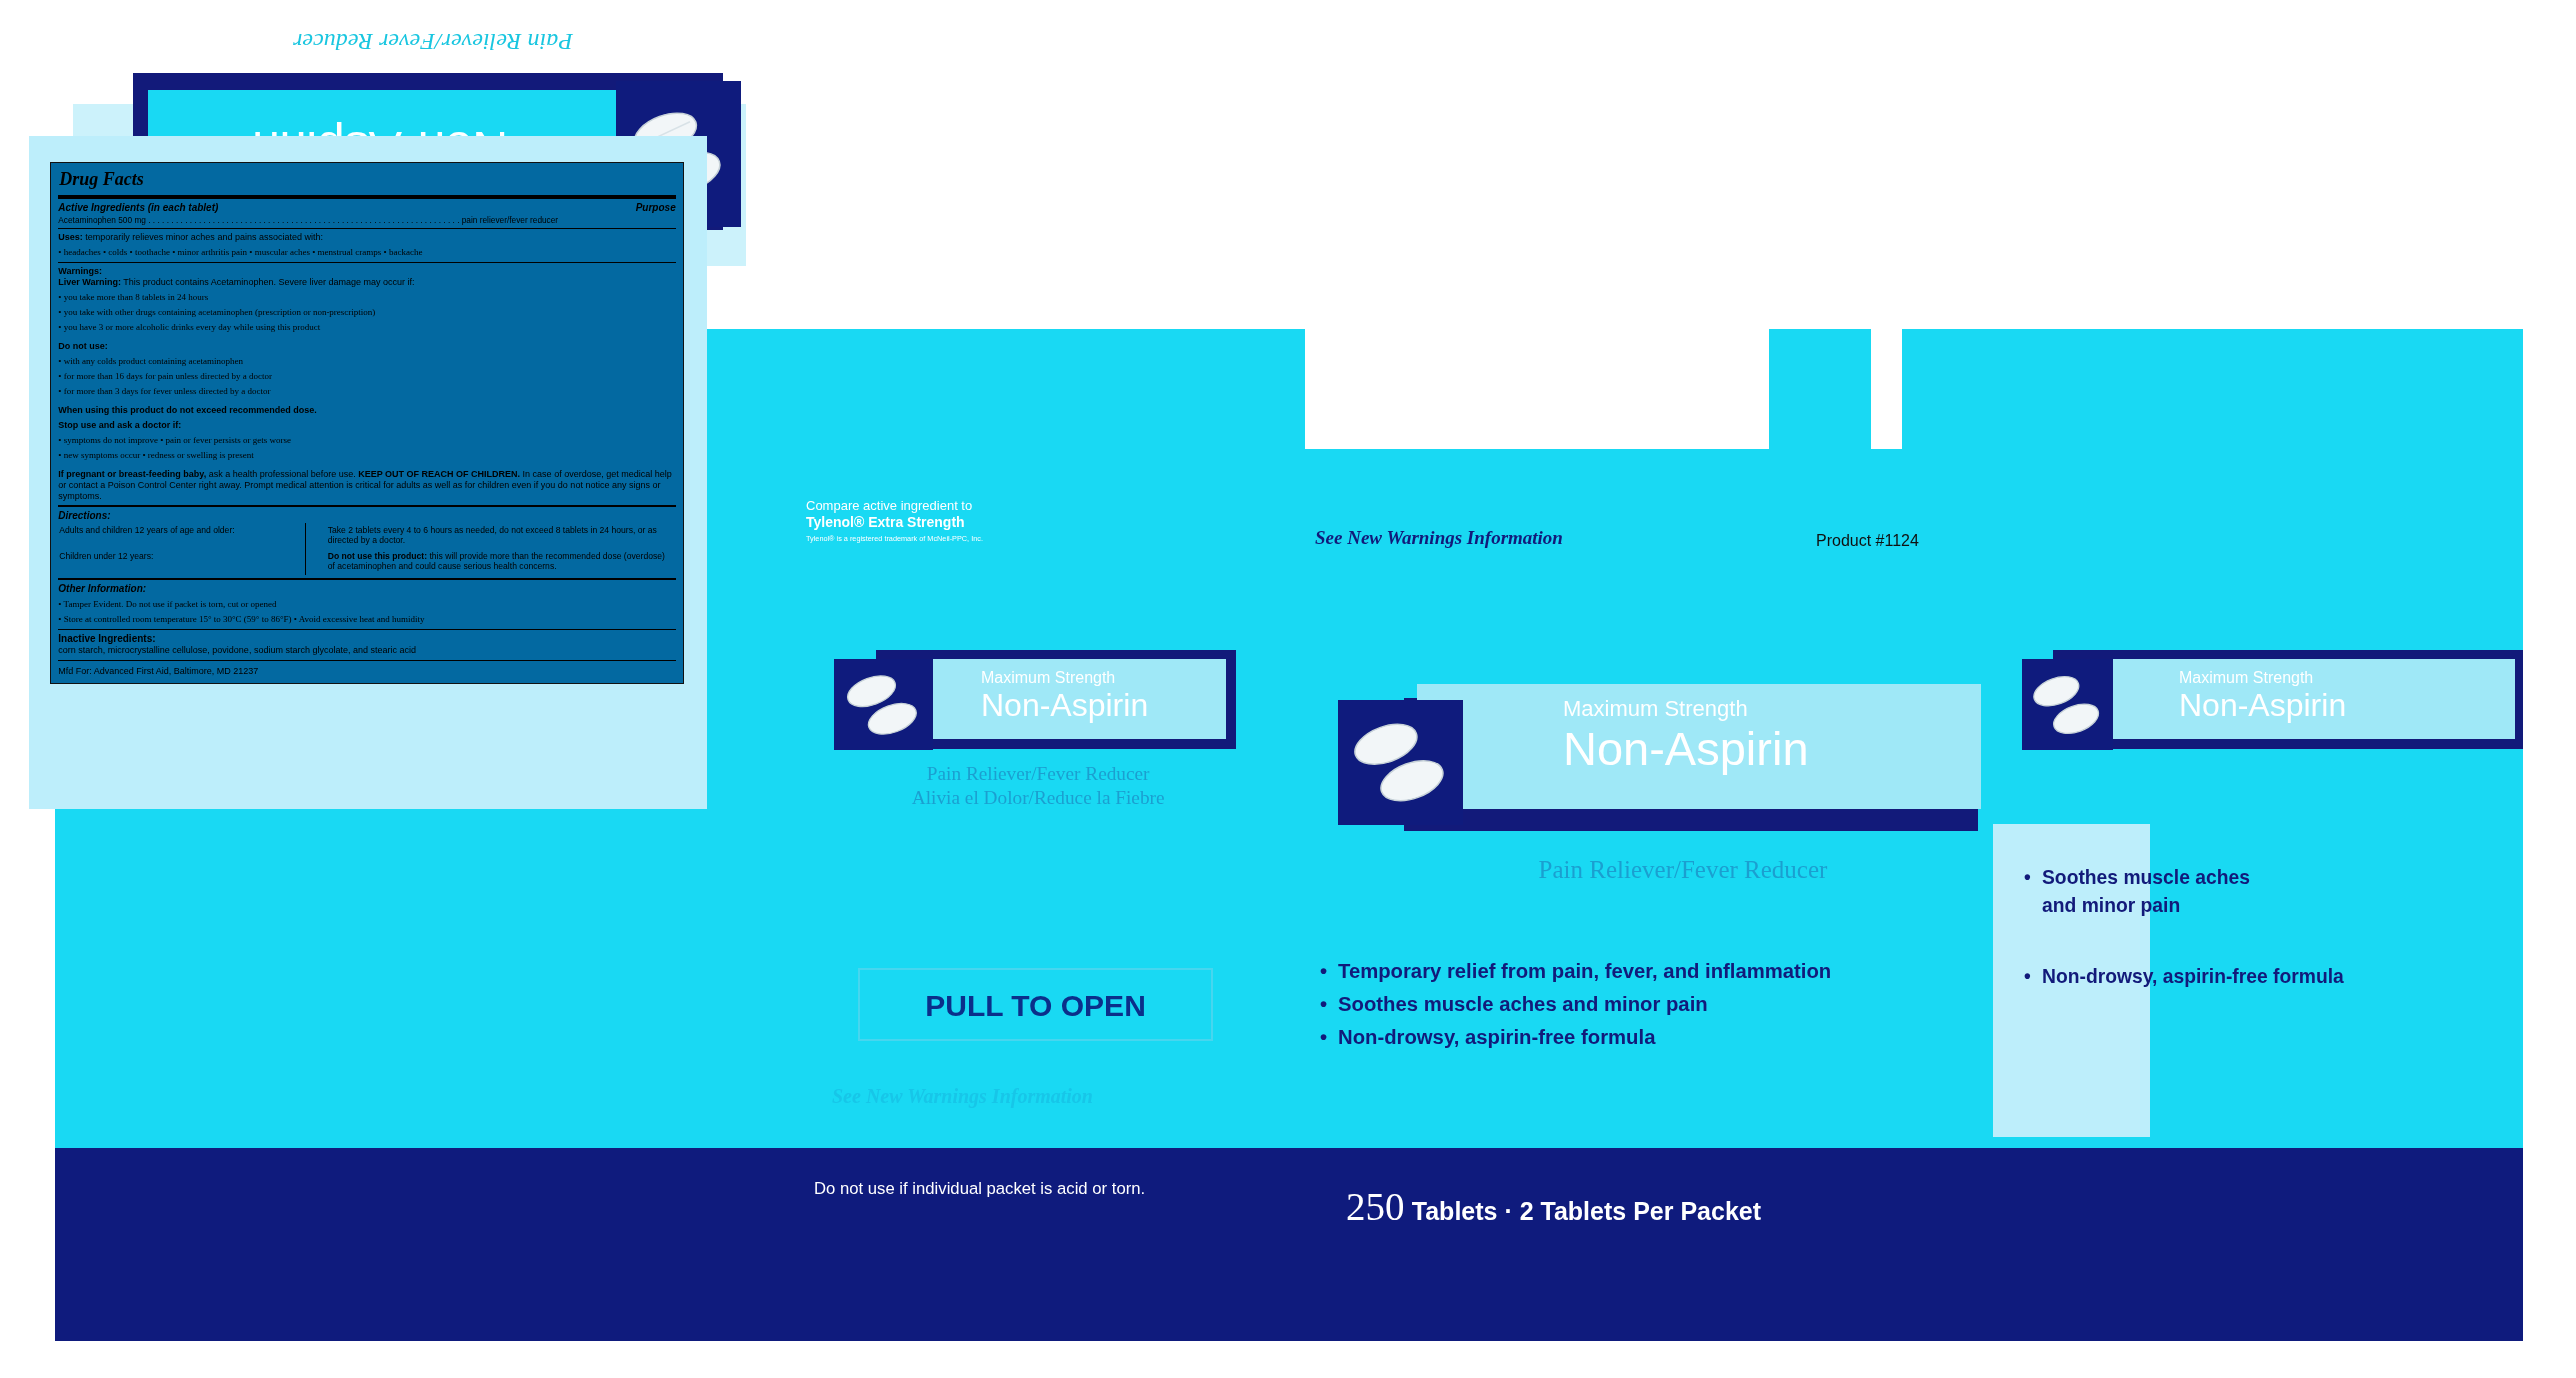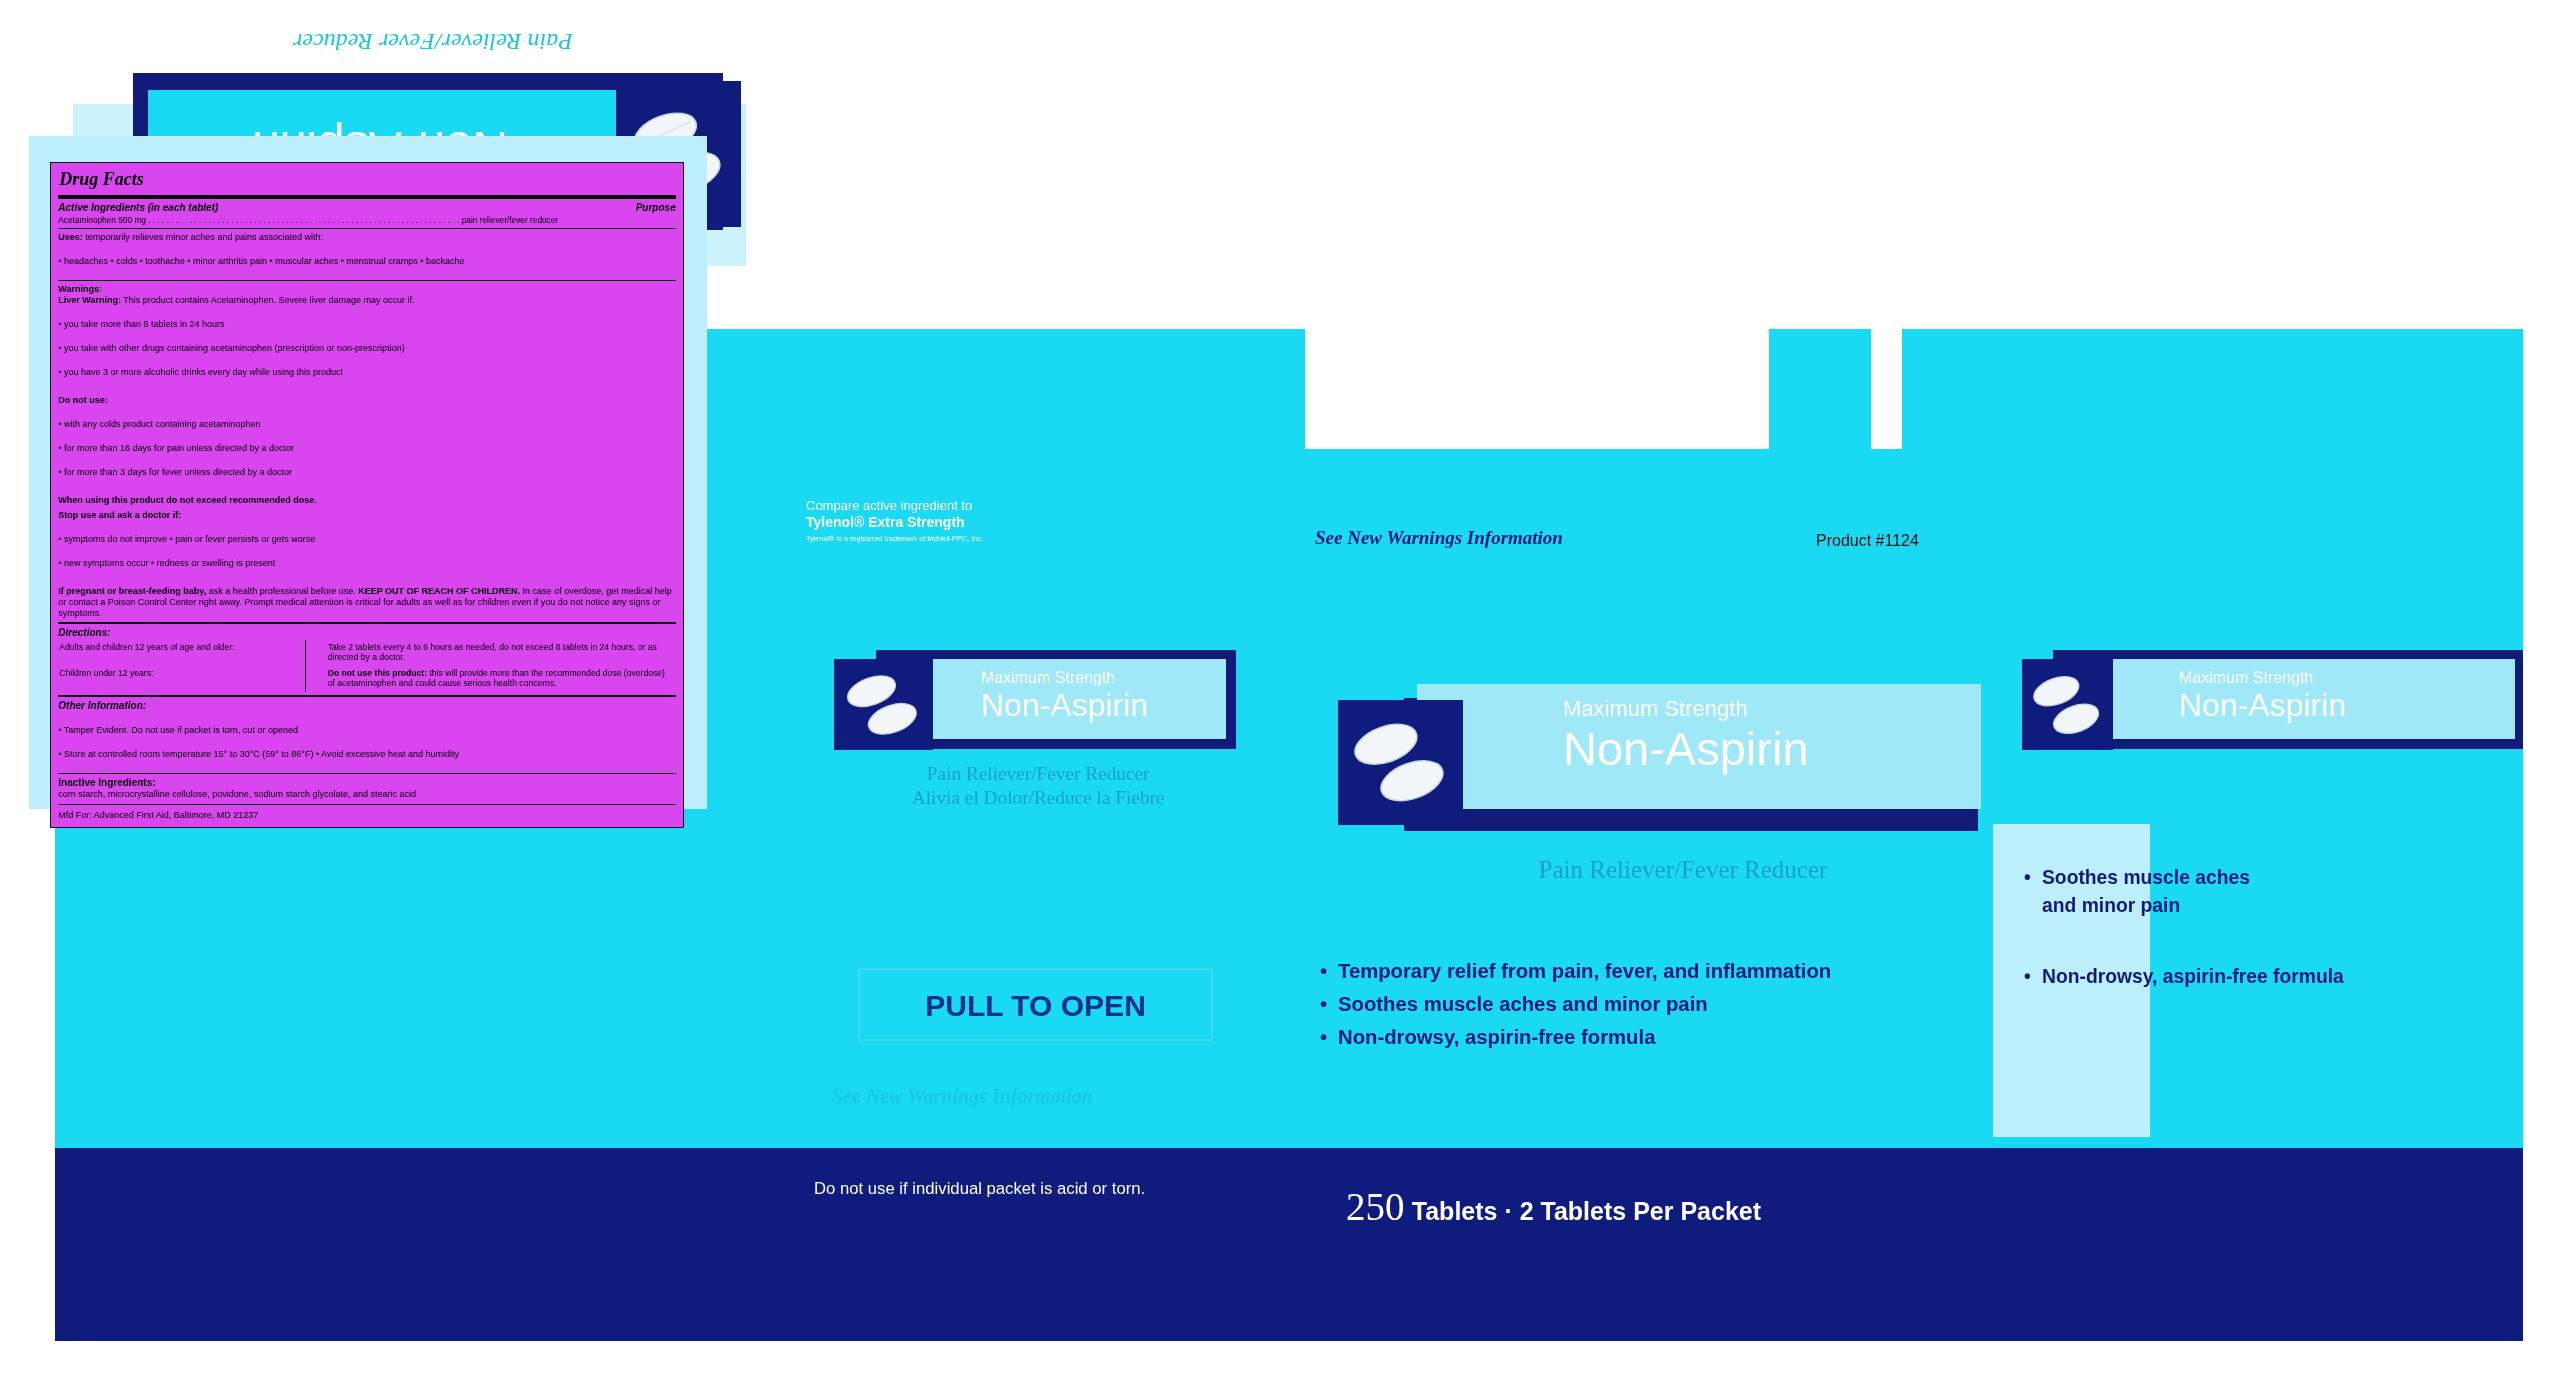--- a/index.html
+++ b/index.html
@@ -34,32 +34,32 @@
   #carton{left:55px;top:329px;width:2468px;height:1012px;}
   #carton-cyan{left:0;top:0;width:2468px;height:819px;background:var(--cyan);}
   #notch1b{left:1250px;top:0;width:464px;height:120px;background:#ffffff;}
   #notch2{left:1816px;top:0;width:31px;height:120px;background:#ffffff;}
   #carton-navy{left:0;top:819px;width:2468px;height:193px;background:var(--navy-deep);}
 
   
   #dfacts-bg{left:29px;top:136px;width:678px;height:673px;background:#bdeefb;}
 
   
-  #dfacts{left:50px;top:162px;width:634px;background:#d946ef;border:1.6px solid #111;box-sizing:border-box;padding:5.2px 7.3px 6.3px 7.3px;font-size:9px;line-height:1.22;color:#000;}
+  #dfacts{left:50px;top:162px;width:634px;background:#0369a1;border:1.6px solid #111;box-sizing:border-box;padding:5.2px 7.3px 6.3px 7.3px;font-size:9px;line-height:1.22;color:#000;}
   #dfacts .title{font-size:18px;font-weight:bold;font-style:italic;font-family:"Liberation Serif", serif;margin:1px 0 4.2px 1px;}
   #dfacts .rule-thick{border-top:4.2px solid #000;margin:3.1px 0 3.1px 0;}
   #dfacts .rule-thin{border-top:1px solid #000;margin:3.1px 0 3.1px 0;}
   #dfacts .rule-med{border-top:2.1px solid #000;margin:3.1px 0 3.1px 0;}
   #dfacts b{font-weight:bold;text-align:center;}
   #dfacts .row{display:flex;justify-content:space-between;font-weight:bold;font-style:italic;font-size:10px;}
   #dfacts .dots{font-size:8.3px;}
   .dirtable{width:100%;border-collapse:collapse;font-size:8.6px;}
   .dirtable td{vertical-align:top;padding:2.1px 3.1px 3.1px 1px;}
   .dirtable td.r{border-left:1px solid #000;padding-left:22px;}
-  .bul{margin:13px 0;}
+  .bul{margin:4px 0;font-family:Liberation Serif, serif;}
   #mfd{font-size:9px;margin-top:5.2px;}
 
   
   #compare{left:806px;top:498px;width:324px;color:#fff;font-size:13px;line-height:1.25;}
   #compare .c1{color:#ffffff;}
   #compare .c2{font-weight:bold;font-size:14px;}
   #compare .c3{font-size:7.3px;margin-top:2.1px;}
 
   #see-top{left:1315px;top:527px;color:#121a7a;font-size:19px;font-weight:bold;font-style:italic;font-family:"Liberation Serif", serif;}
   #prodnum-top{left:1816px;top:532px;color:#111;font-size:16px;}

